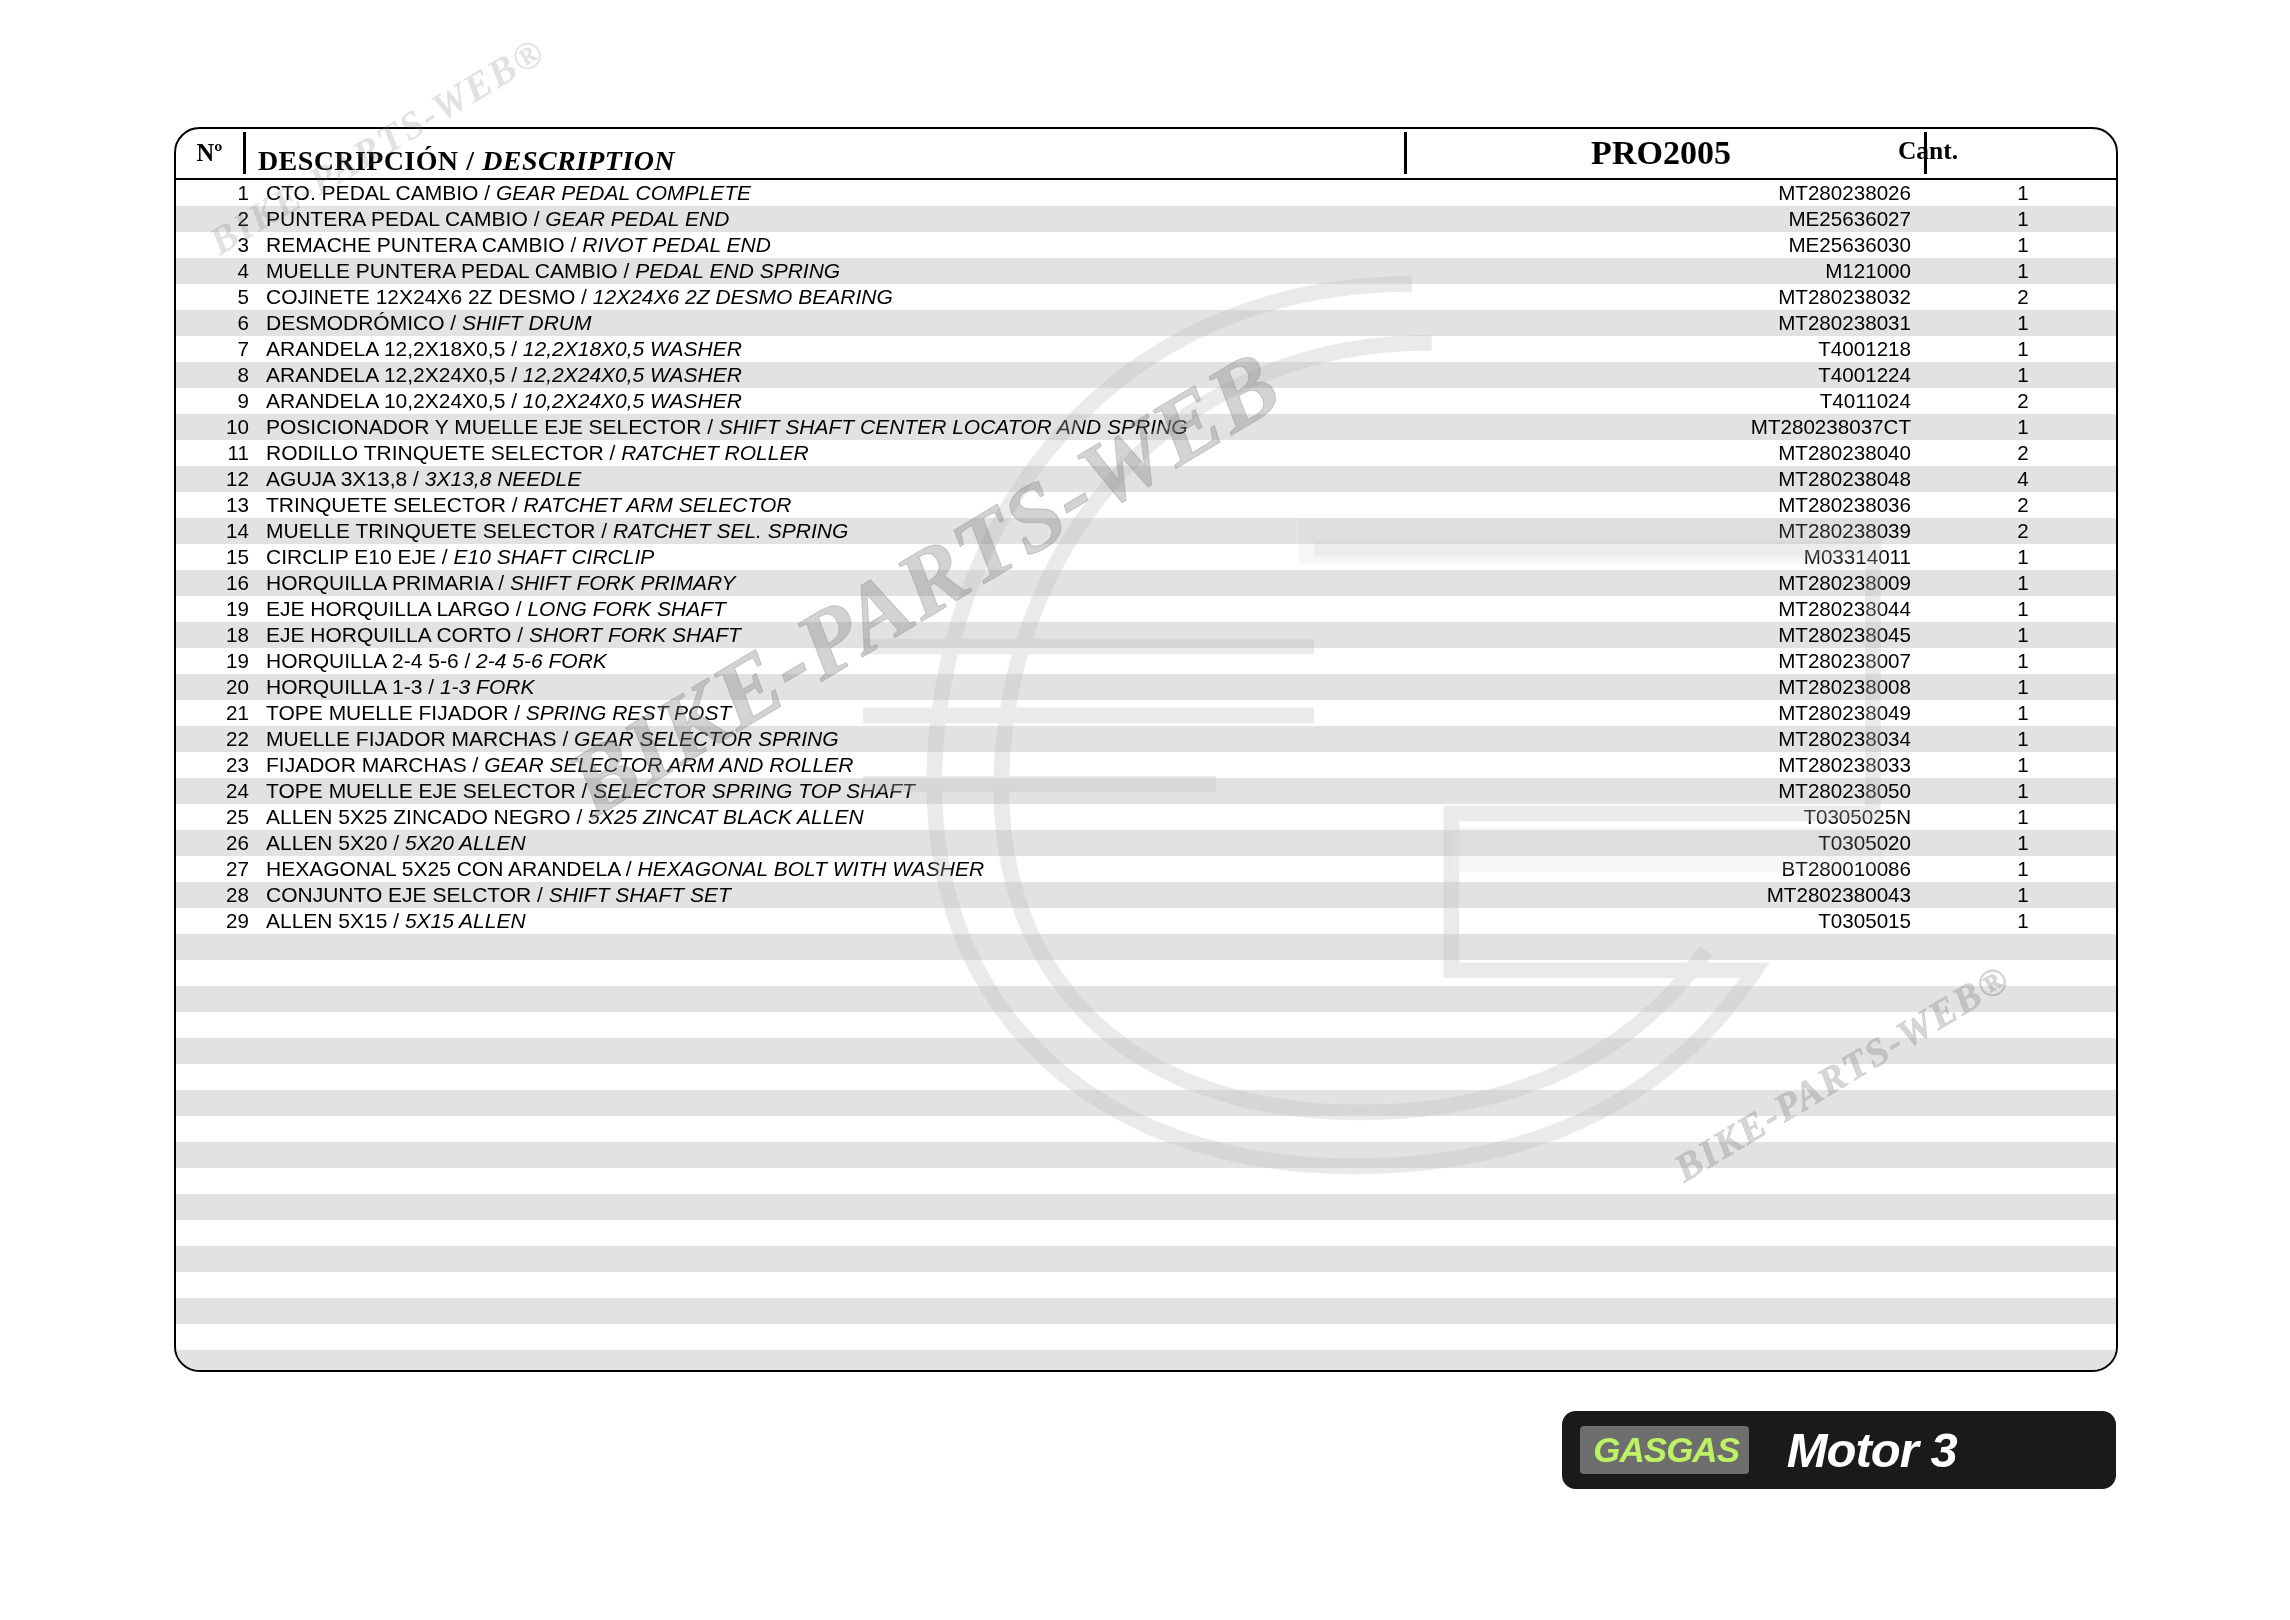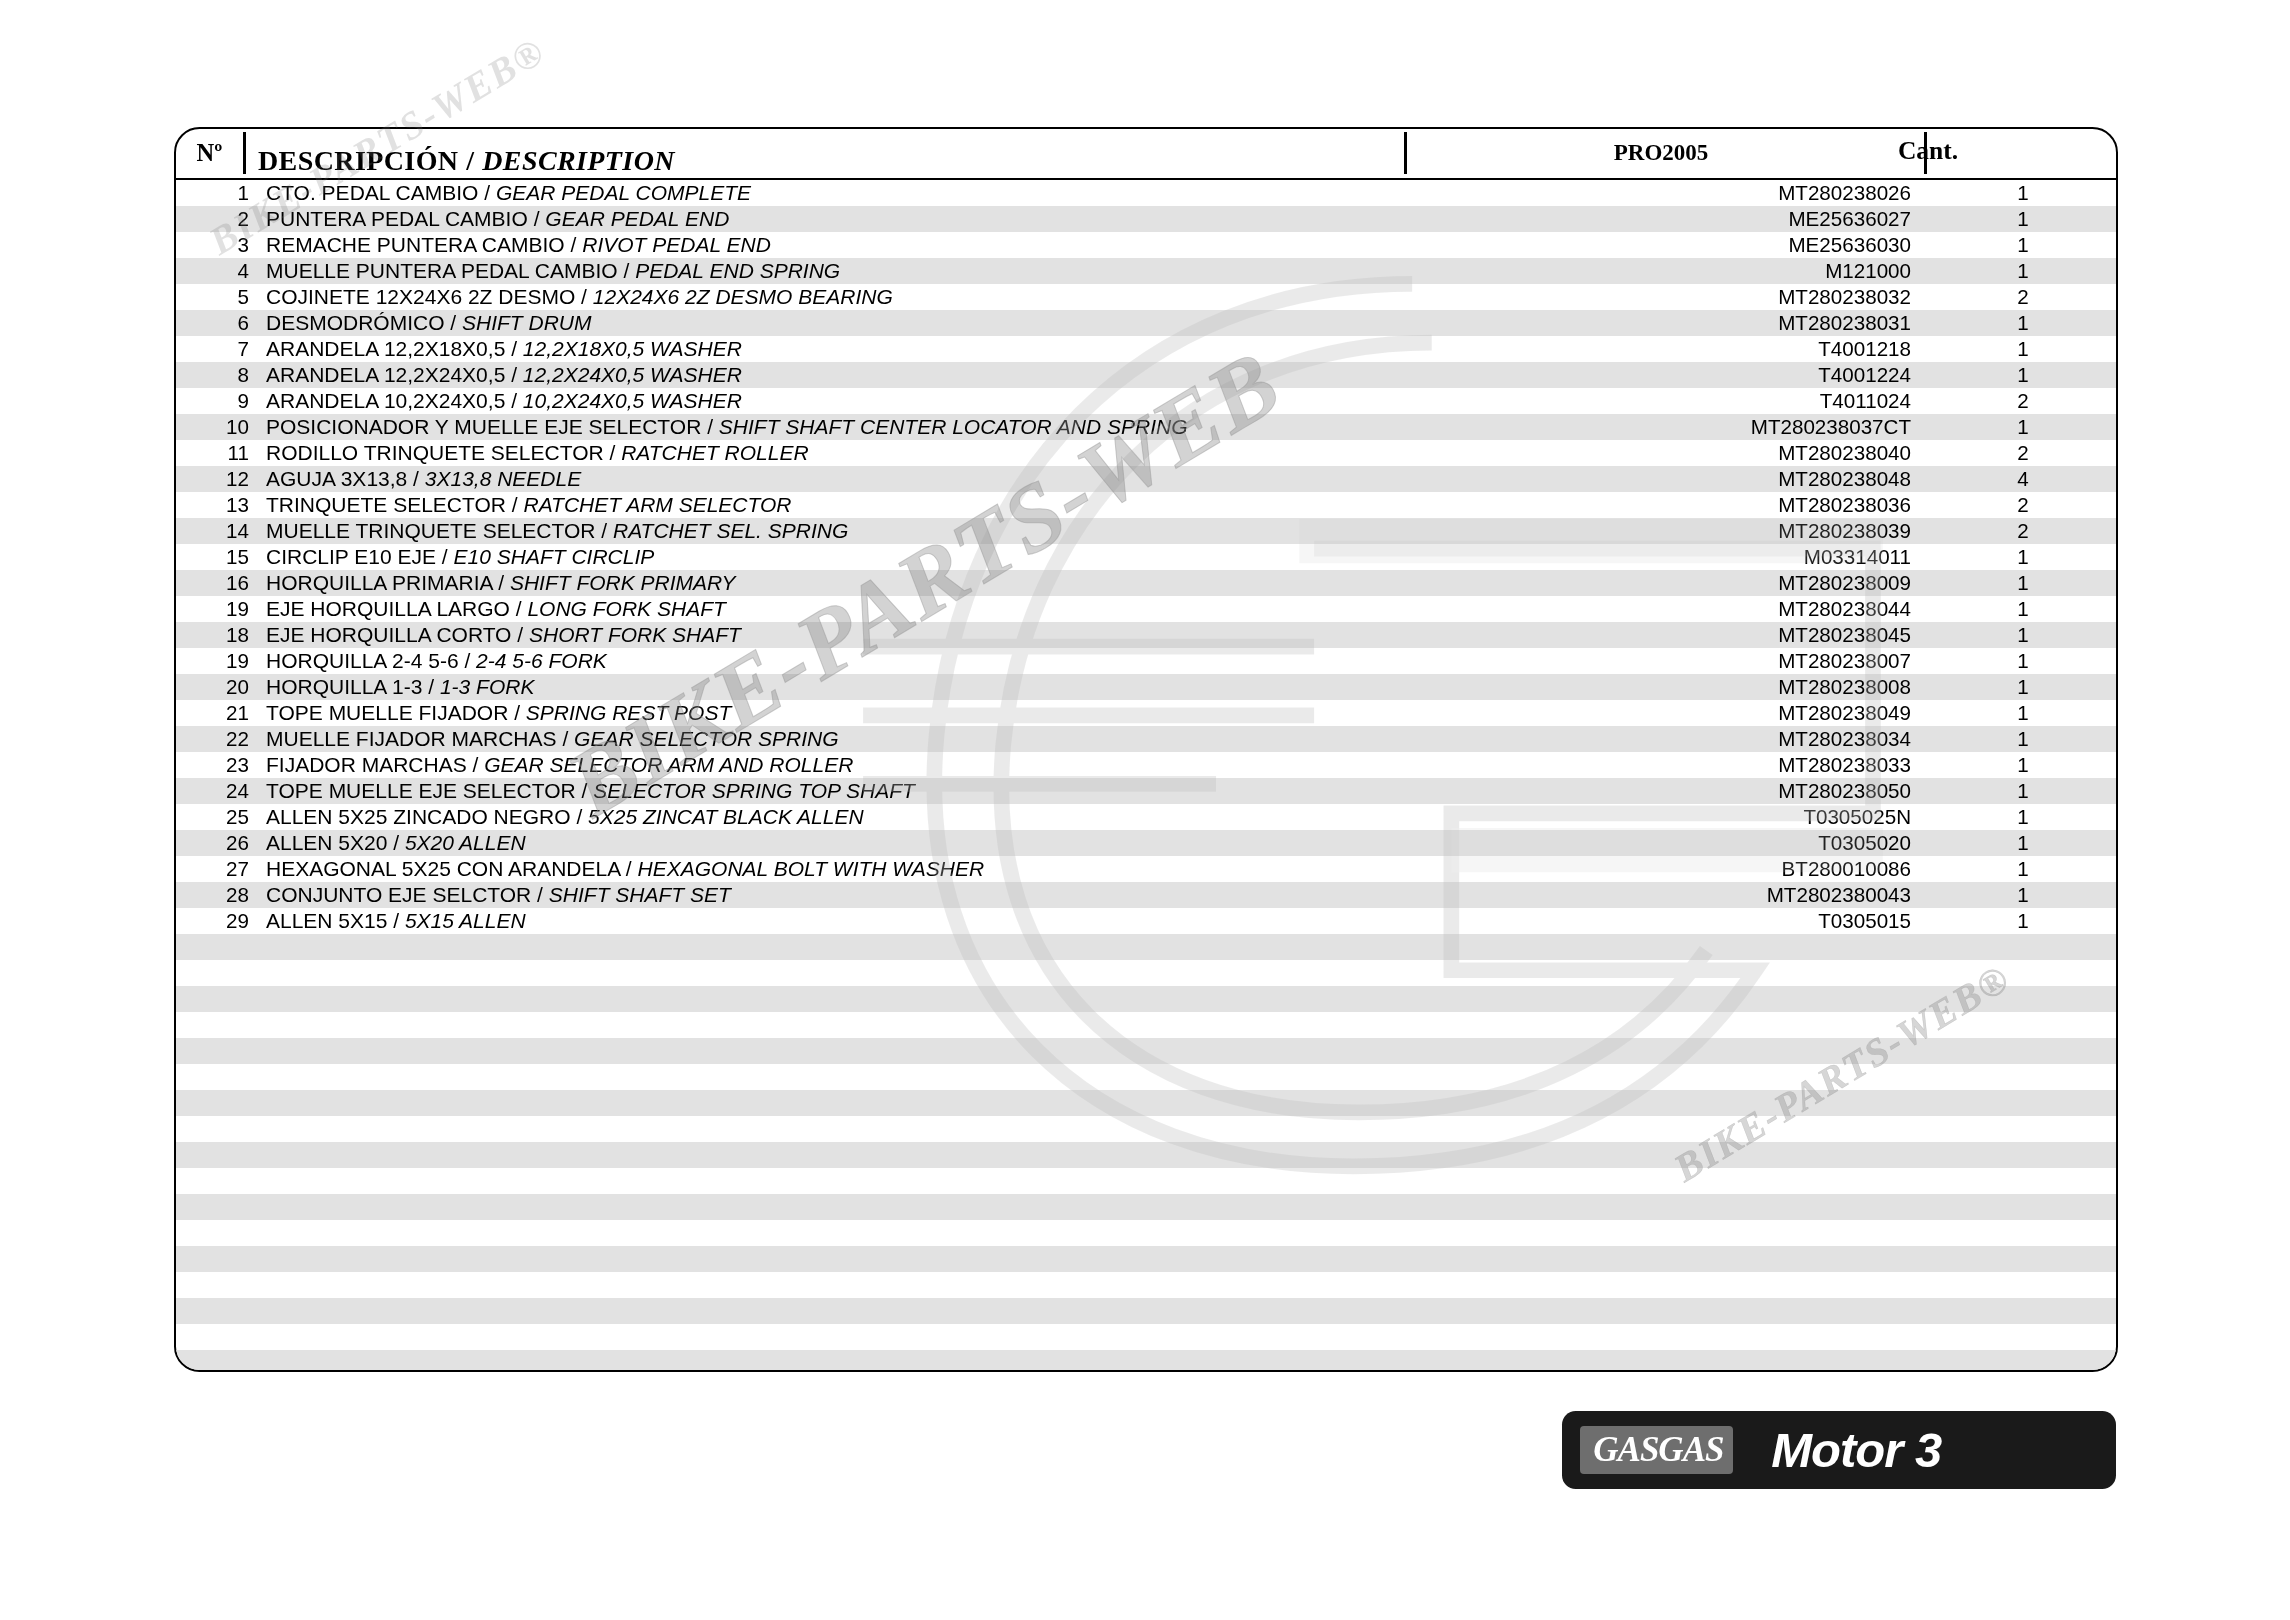--- a/index.html
+++ b/index.html
@@ -116,21 +116,21 @@
     letter-spacing: 0.4px;
   }
   .hdr-desc .ital { font-style: italic; }
   .hdr-model {
     position: absolute;
     left: 1235px; top: 0;
     width: 500px; height: 48px;
     display: flex; align-items: center; justify-content: center;
     font-family: "Liberation Serif", serif;
     font-weight: bold;
-    font-size: 23px;
+    font-size: 34px;
   }
   .hdr-cant {
     position: absolute;
     left: 1659px; top: 0;
     width: 186px; height: 44px;
     display: flex; align-items: center; justify-content: center;
     font-family: Liberation Serif, serif;
     font-weight: bold;
     font-size: 25.5px;
   }
@@ -188,22 +188,22 @@
     height: 78px;
     background: #1a1a1a;
     border-radius: 13.7px;
     z-index: 4;
     display: flex;
     align-items: center;
     box-sizing: border-box;
     padding-left: 17.6px;
   }
   .badge-gas {
-    color: #ffffff;
-    font-family: Liberation Serif, serif;
+    color: #bef264;
+    font-family: Liberation Sans, sans-serif;
     font-weight: bold;
     font-style: italic;
     font-size: 35px;
     letter-spacing: -1px;
     background: #6e6e6e;
     padding: 3.9px 9.8px 3.9px 13.7px;
     border-radius: 3.9px;
   }
   .badge-model {
     color: #ffffff;

